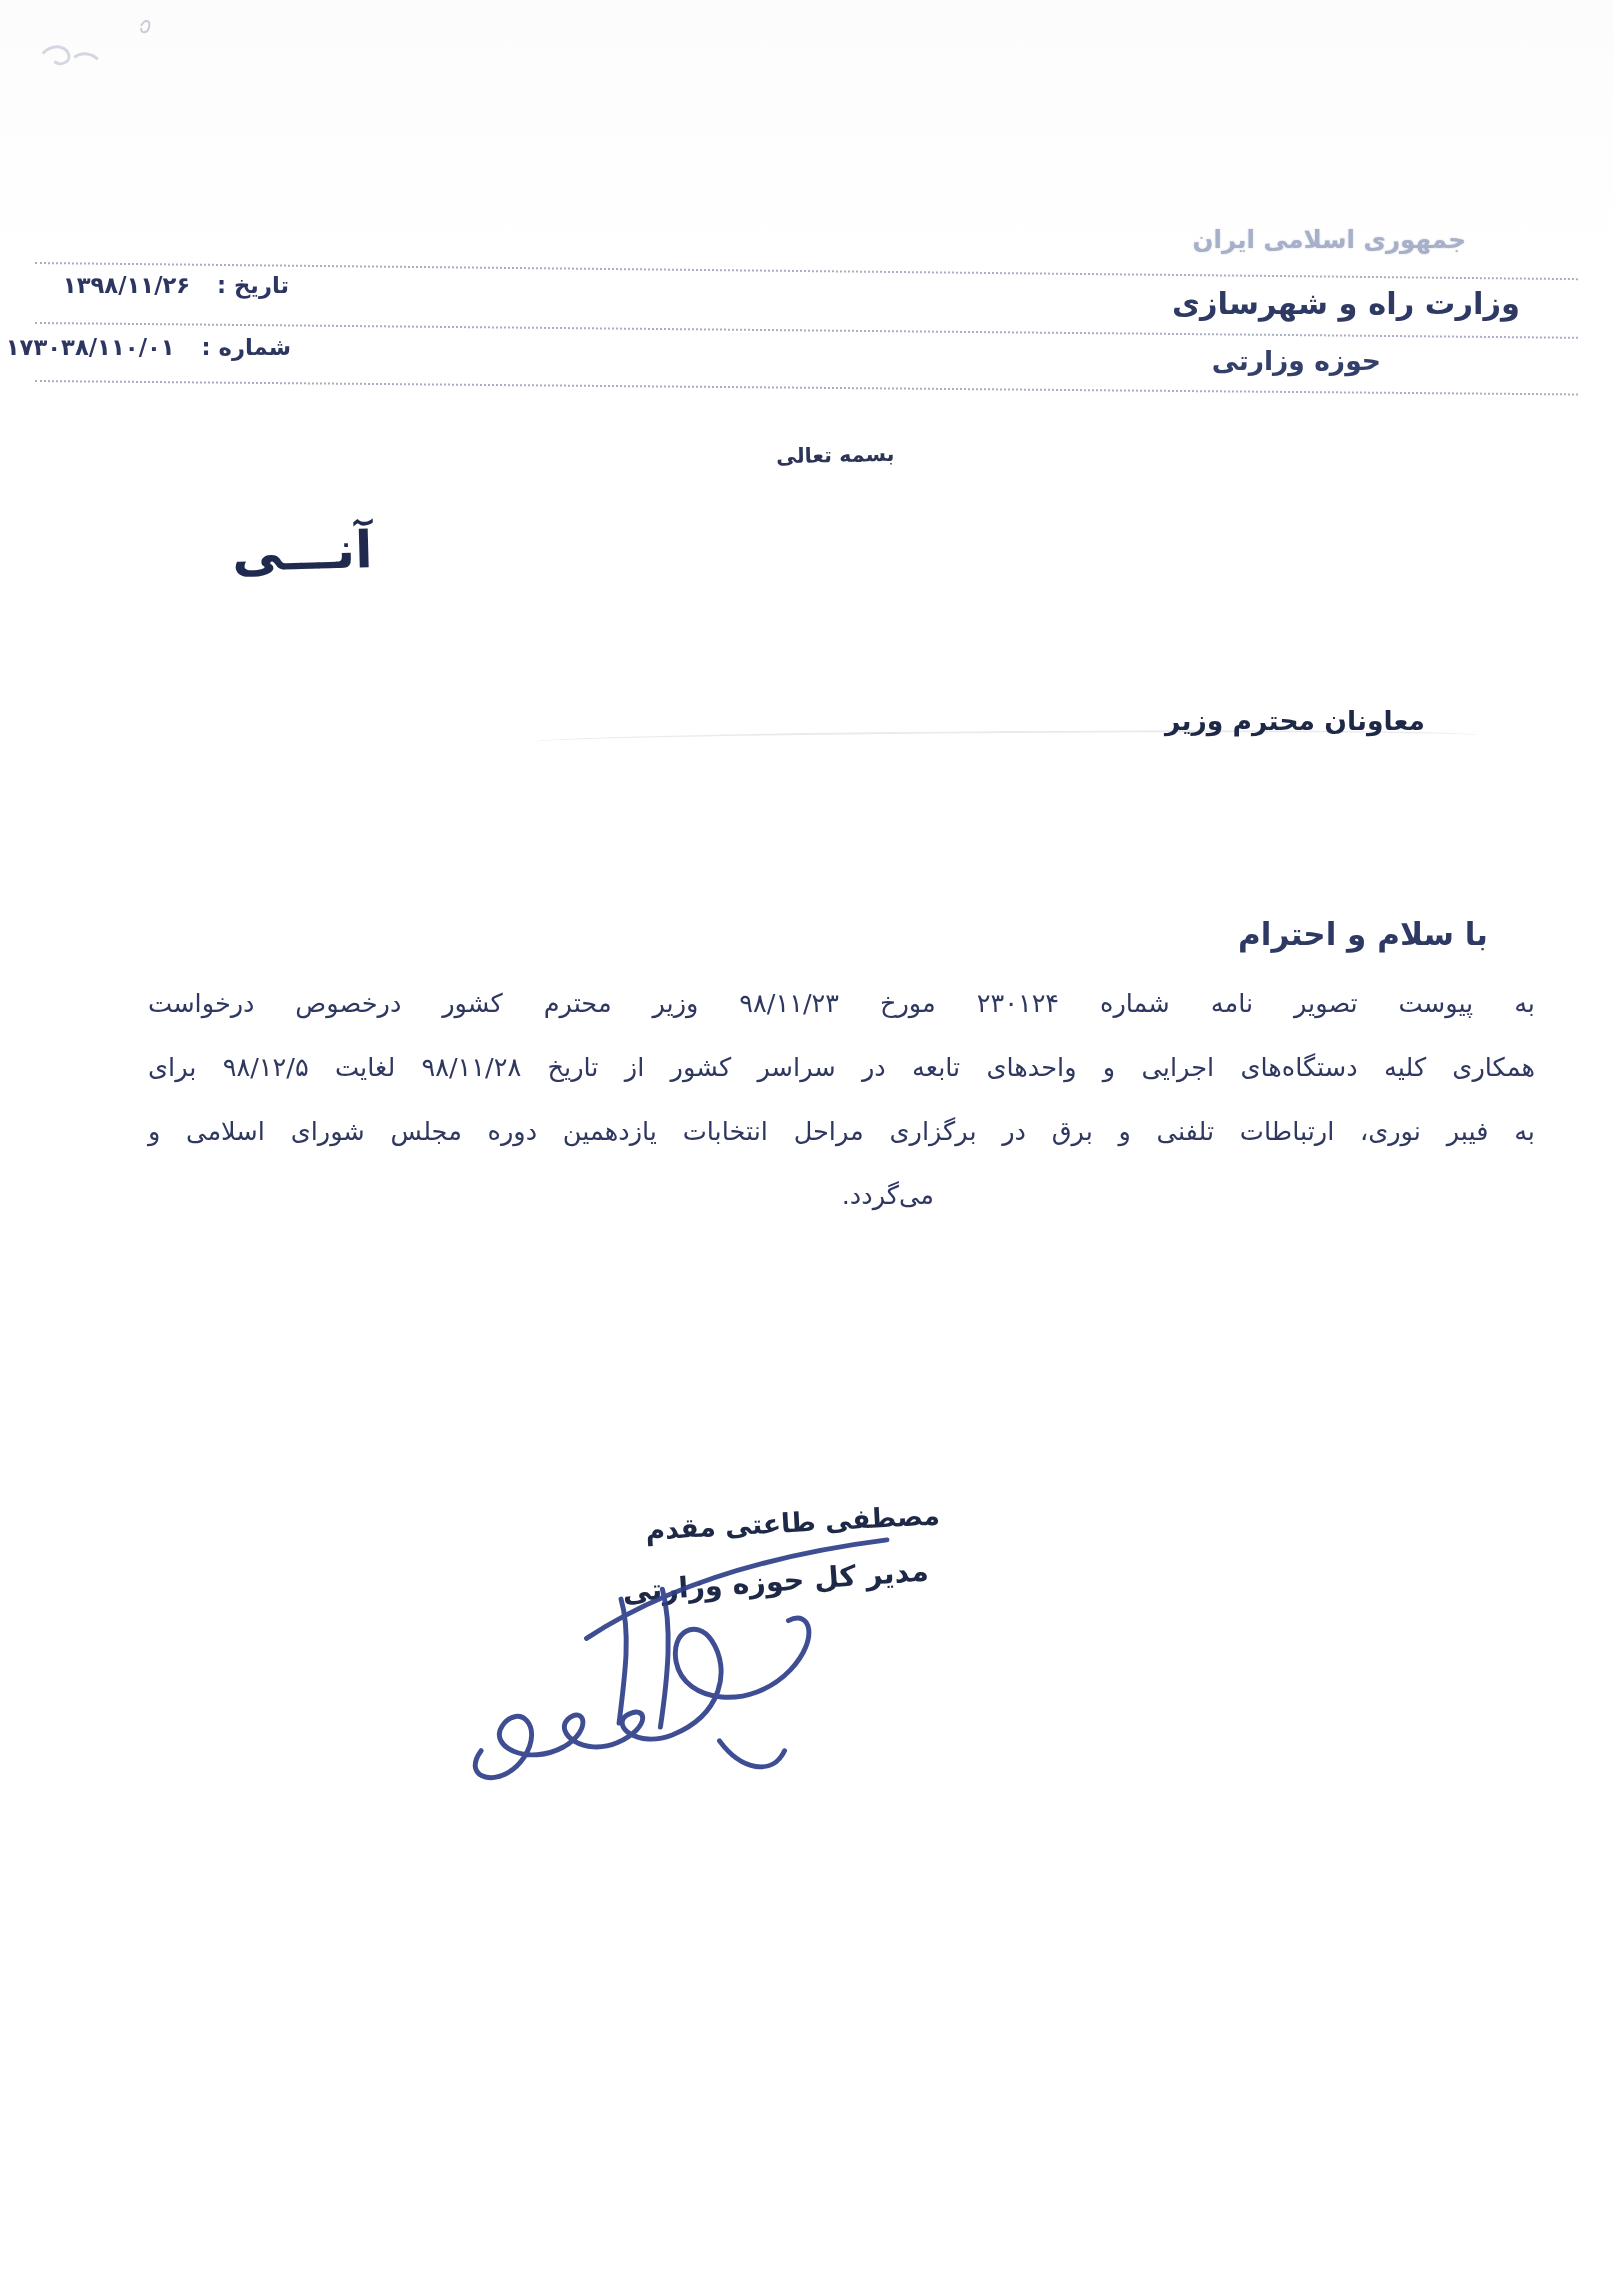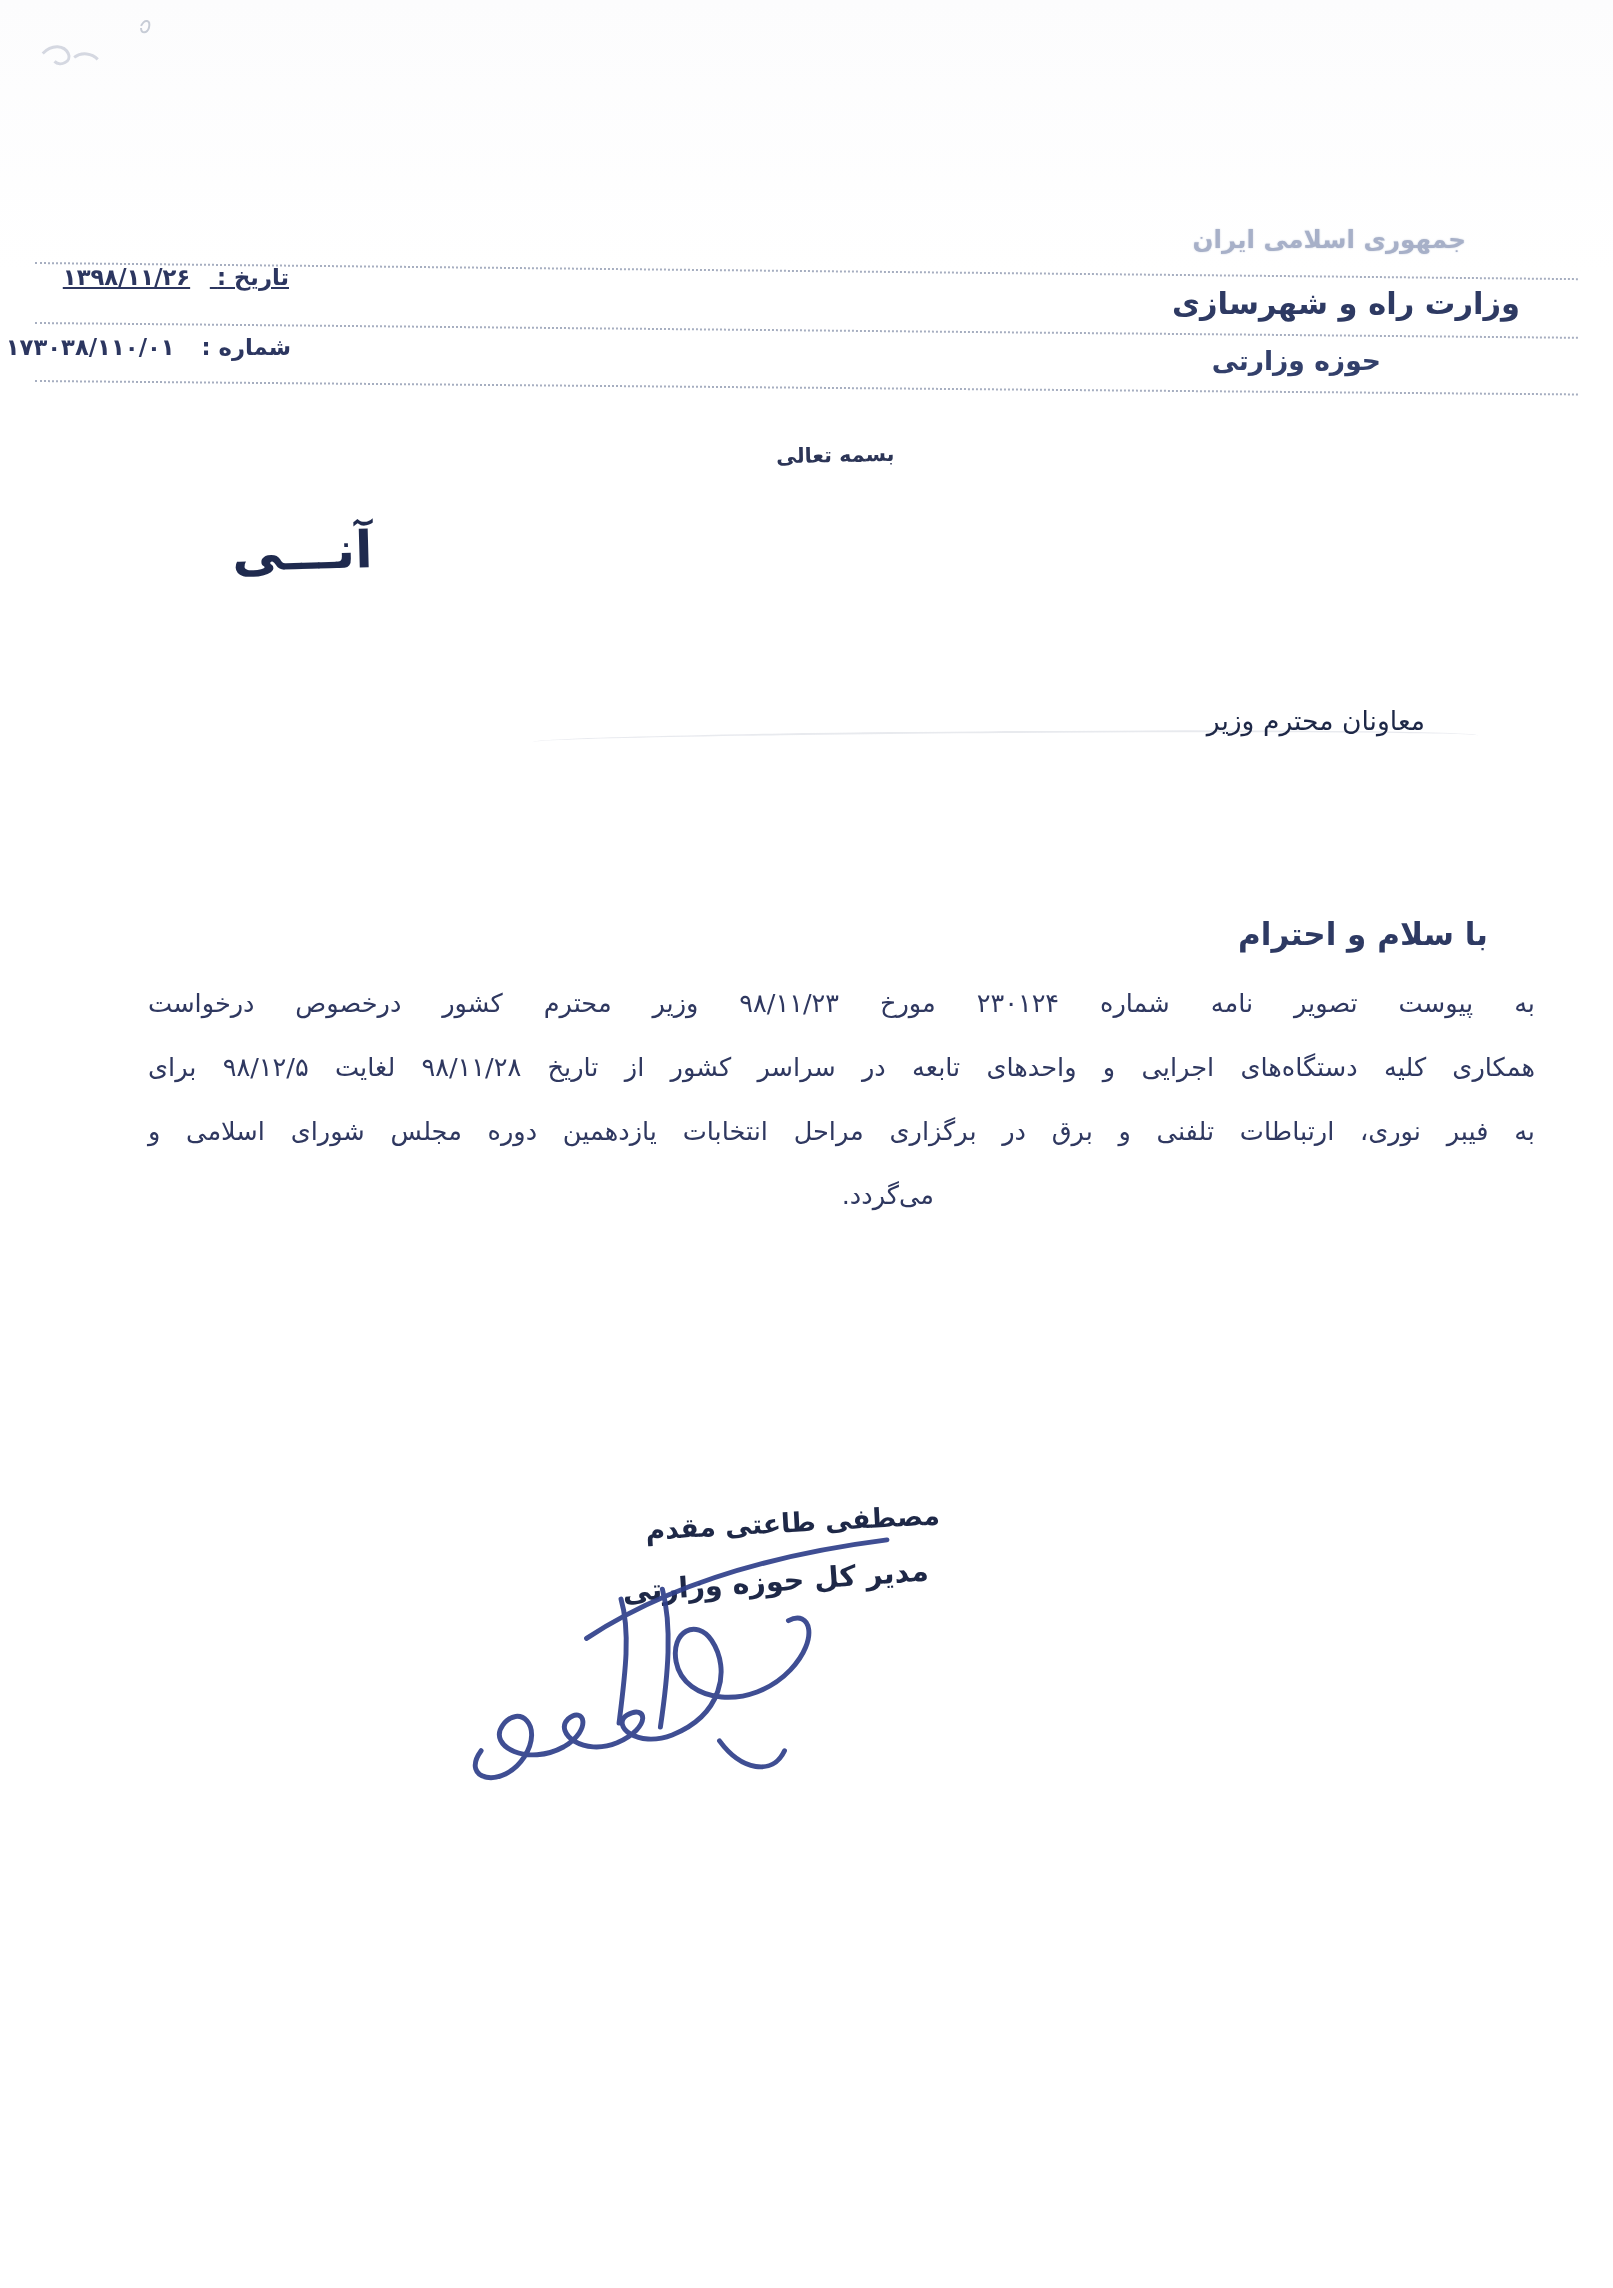--- a/index.html
+++ b/index.html
@@ -21,36 +21,36 @@
                 color: #a7b0c8; letter-spacing: 1px; direction: rtl;
                 text-shadow: 0 0 2px #c9cfdd; }
   .ministry   { right: 94px;  top: 286px; font-size: 30.5px; font-weight: 700;
                 color: #2e3a63; direction: rtl; }
   .department { right: 233px; top: 345px; font-size: 26.6px; font-weight: 700;
                 color: #33406b; direction: rtl; }
 
   .meta-row { direction: rtl; font-size: 22.7px; color: #2c3660; white-space: nowrap; }
   .meta-row .lbl { font-weight: 600; }
   .meta-row .val { font-weight: 700; margin-right: 19.7px; letter-spacing: 1px; }
-  .date-row   { right: 1325px; top: 264px; text-decoration: underline; }
+  .date-row   { right: 1325px; top: 272px; }
   .number-row { right: 1323px; top: 334px; }
 
   .besmellah { left: 776px; top: 443px; font-size: 20.7px; font-weight: 700;
                color: #2c3557; direction: rtl; transform: rotate(-1.2deg); }
 
   .urgency { left: 232px; top: 522px; font-size: 51px; font-weight: 800;
              color: #1f2a4e; direction: rtl; transform: rotate(-1.5deg);
              letter-spacing: 1px; }
 
   .crease { left: 532px; top: 731px; width: 946px; height: 13.8px;
             border-top: 2px solid #e3e5eb; border-radius: 50%;
             transform: rotate(-0.4deg); opacity: .8; }
 
   .recipients { right: 189px; top: 688px; width: 749px; direction: rtl;
-                text-align: right; font-size: 26.6px; font-weight: 400;
+                text-align: right; font-size: 26.6px; font-weight: 700;
                 color: #1e2847; line-height: 65px; }
 
   .salutation { right: 126px; top: 916px; font-size: 31px; font-weight: 600;
                 color: #2e3a63; direction: rtl; }
 
   .body-block { left: 148px; top: 971px; width: 1387px; direction: rtl;
                 font-size: 25.6px; color: #2f3860; line-height: 64px; }
   .body-line  { text-align: justify; text-align-last: justify; }
   .body-line.last { text-align-last: right; padding-right: 601px; }
 

